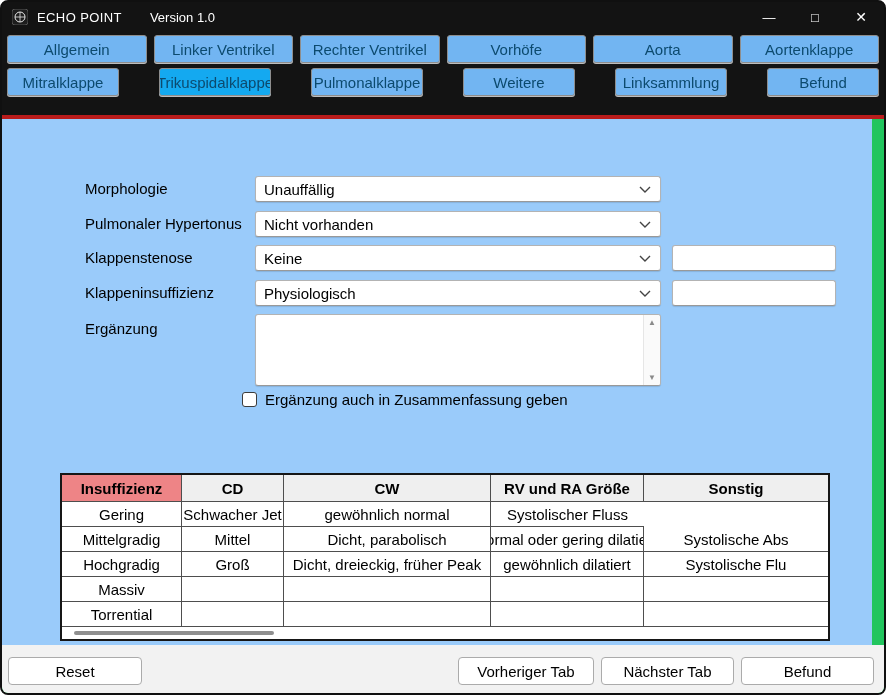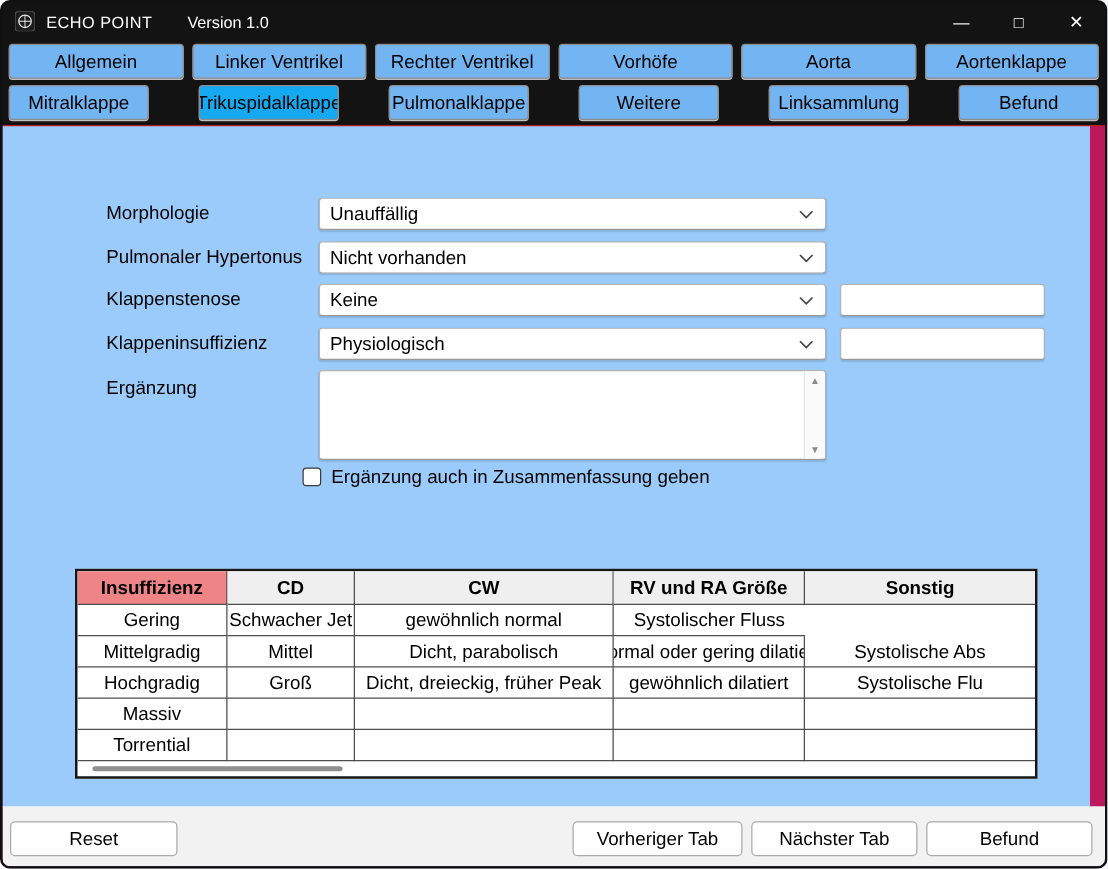--- a/index.html
+++ b/index.html
@@ -15,28 +15,28 @@
   .win-title{font-size:13px;margin-left:9px;letter-spacing:.4px;}
   .win-version{font-size:13px;margin-left:28px;}
   .win-controls{margin-left:auto;display:flex;height:30px;}
   .ctrl{width:46px;height:30px;display:flex;align-items:center;justify-content:center;
         color:#fff;font-size:13px;cursor:default;}
   .ctrl.close{font-size:14px;}
 
   
   .tabs-area{padding:3px 5px 4px 5px;flex:0 0 auto;}
   .tabrow{display:grid;grid-template-columns:repeat(6,1fr);gap:7px;margin-bottom:5px;}
-  .tabrow:last-child{margin-bottom:0;gap:40px;}
+  .tabrow:last-child{margin-bottom:15px;gap:40px;}
   .tab{height:28px;background:var(--tab_bg,#72B5F2);border:1px solid #8d8d8d;border-radius:3px;
        box-shadow:0 1px 0 #bdbdbd;display:flex;align-items:center;justify-content:center;
-       font-size:15px;color:#000000;cursor:default;white-space:nowrap;overflow:hidden;}
+       font-size:15px;color:#0c4a6e;cursor:default;white-space:nowrap;overflow:hidden;}
   .tab.active{background:var(--tab_active_bg,#14A9F0);}
 
   
-  .main{flex:1;position:relative;background:#be185d;border-top:1px solid #b91c1c;}
+  .main{flex:1;position:relative;background:#22c55e;border-top:4px solid #b91c1c;}
   .blue-panel{position:absolute;left:0;top:0;right:12px;height:545px;background:var(--content_bg,#9ACBFA);}
 
   .flabel{position:absolute;left:83px;height:26px;line-height:26px;font-size:15px;color:#000;white-space:nowrap;}
   .combo{position:absolute;left:253px;width:406px;height:26px;background:#fff;
          border:1px solid #b3b3b3;border-bottom-color:#999;border-radius:3px;
          box-shadow:0 1px 1px rgba(0,0,0,.12);display:flex;align-items:center;
          padding:0 26px 0 8px;font-size:15px;cursor:default;}
   .combo .chev{position:absolute;right:9px;top:9px;}
   .side-input{position:absolute;left:670px;width:164px;height:26px;background:#fff;
               border:1px solid #b3b3b3;border-bottom-color:#999;border-radius:3px;

